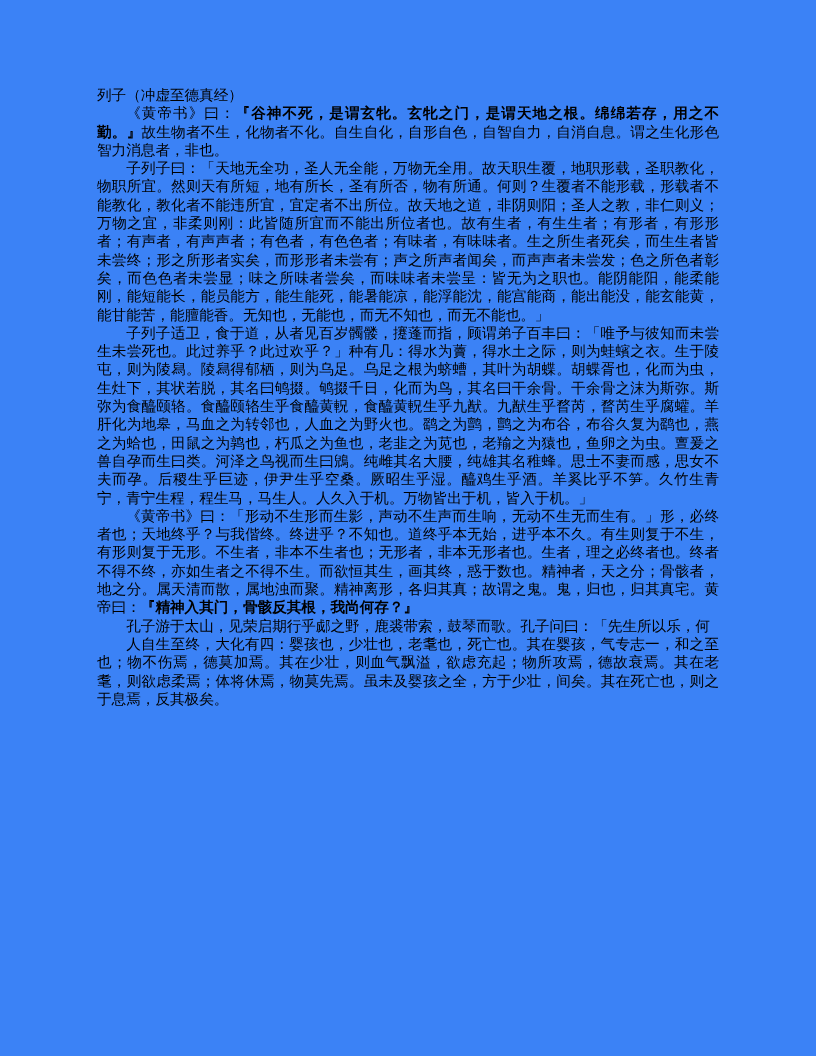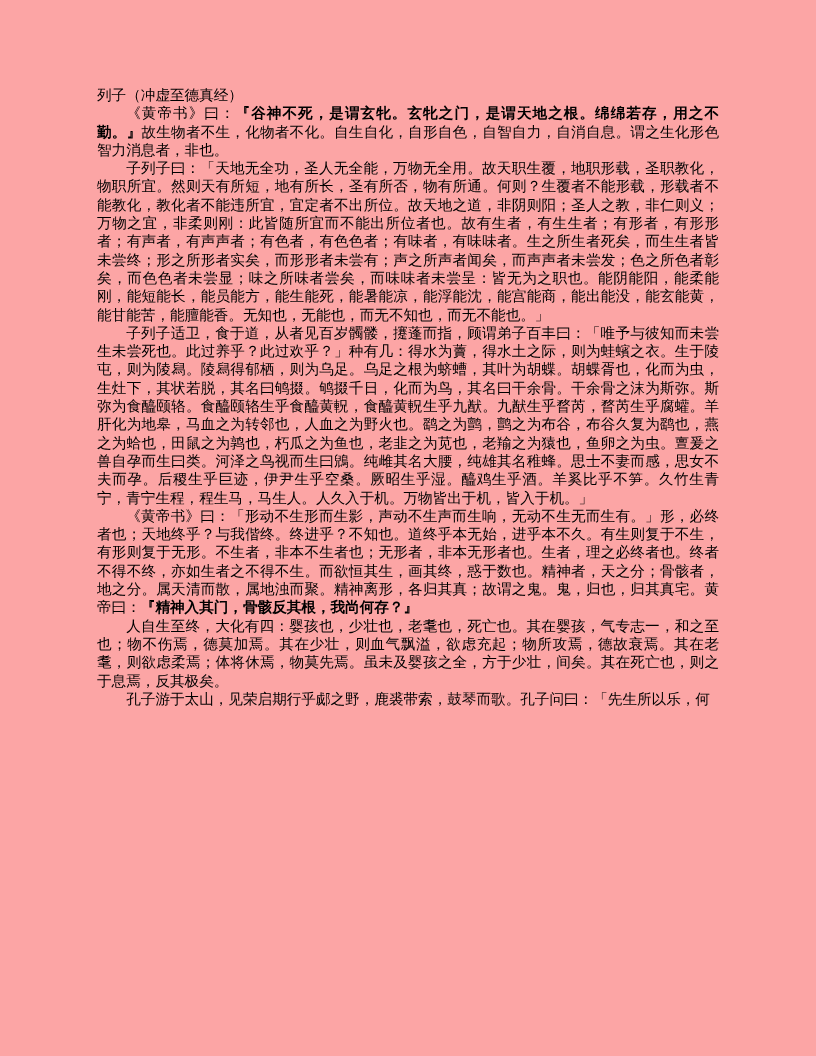--- a/index.html
+++ b/index.html
@@ -4,21 +4,21 @@
 <style>
   html, body {
     margin: 0;
     padding: 0;
     background: #ffffff;
   }
   .page {
     position: relative;
     width: 816px;
     height: 1056px;
-    background: #fca5a5;
+    background: #3b82f6;
     box-sizing: border-box;
     padding: 86px 97px 0 97px;
     overflow: hidden;
     font-family: "Liberation Serif", "DejaVu Serif", serif;
     font-size: 14.6px;
     line-height: 18.3px;
     color: #000000;
   }
   .content p {
     margin: 0;
@@ -38,17 +38,17 @@
 <body>
 
 <div class="page">
   <div class="content">
     <p class="title-line">列子（冲虚至德真经）</p>
     <div>
         <p><span>《黄帝书》曰：</span><span class="bold">『谷神不死，是谓玄牝。玄牝之门，是谓天地之根。绵绵若存，用之不勤。』</span><span>故生物者不生，化物者不化。自生自化，自形自色，自智自力，自消自息。谓之生化形色智力消息者，非也。</span></p>
         <p><span>子列子曰：「天地无全功，圣人无全能，万物无全用。故天职生覆，地职形载，圣职教化，物职所宜。然则天有所短，地有所长，圣有所否，物有所通。何则？生覆者不能形载，形载者不能教化，教化者不能违所宜，宜定者不出所位。故天地之道，非阴则阳；圣人之教，非仁则义；万物之宜，非柔则刚：此皆随所宜而不能出所位者也。故有生者，有生生者；有形者，有形形者；有声者，有声声者；有色者，有色色者；有味者，有味味者。生之所生者死矣，而生生者皆未尝终；形之所形者实矣，而形形者未尝有；声之所声者闻矣，而声声者未尝发；色之所色者彰矣，而色色者未尝显；味之所味者尝矣，而味味者未尝呈：皆无为之职也。能阴能阳，能柔能刚，能短能长，能员能方，能生能死，能暑能凉，能浮能沈，能宫能商，能出能没，能玄能黄，能甘能苦，能膻能香。无知也，无能也，而无不知也，而无不能也。」</span></p>
         <p><span>子列子适卫，食于道，从者见百岁髑髅，攓蓬而指，顾谓弟子百丰曰：「唯予与彼知而未尝生未尝死也。此过养乎？此过欢乎？」种有几：得水为藚，得水土之际，则为蛙蠙之衣。生于陵屯，则为陵舄。陵舄得郁栖，则为乌足。乌足之根为蛴螬，其叶为胡蝶。胡蝶胥也，化而为虫，生灶下，其状若脱，其名曰鸲掇。鸲掇千日，化而为鸟，其名曰干余骨。干余骨之沫为斯弥。斯弥为食醯颐辂。食醯颐辂生乎食醯黄軦，食醯黄軦生乎九猷。九猷生乎瞀芮，瞀芮生乎腐蠸。羊肝化为地皋，马血之为转邻也，人血之为野火也。鹞之为鹯，鹯之为布谷，布谷久复为鹞也，燕之为蛤也，田鼠之为鹑也，朽瓜之为鱼也，老韭之为苋也，老羭之为猿也，鱼卵之为虫。亶爰之兽自孕而生曰类。河泽之鸟视而生曰鶂。纯雌其名大腰，纯雄其名稚蜂。思士不妻而感，思女不夫而孕。后稷生乎巨迹，伊尹生乎空桑。厥昭生乎湿。醯鸡生乎酒。羊奚比乎不笋。久竹生青宁，青宁生程，程生马，马生人。人久入于机。万物皆出于机，皆入于机。」</span></p>
         <p><span>《黄帝书》曰：「形动不生形而生影，声动不生声而生响，无动不生无而生有。」形，必终者也；天地终乎？与我偕终。终进乎？不知也。道终乎本无始，进乎本不久。有生则复于不生，有形则复于无形。不生者，非本不生者也；无形者，非本无形者也。生者，理之必终者也。终者不得不终，亦如生者之不得不生。而欲恒其生，画其终，惑于数也。精神者，天之分；骨骸者，地之分。属天清而散，属地浊而聚。精神离形，各归其真；故谓之鬼。鬼，归也，归其真宅。黄帝曰：</span><span class="bold">『精神入其门，骨骸反其根，我尚何存？』</span></p>
+        <p><span>孔子游于太山，见荣启期行乎郕之野，鹿裘带索，鼓琴而歌。孔子问曰：「先生所以乐，何</span></p>
         <p><span>人自生至终，大化有四：婴孩也，少壮也，老耄也，死亡也。其在婴孩，气专志一，和之至也；物不伤焉，德莫加焉。其在少壮，则血气飘溢，欲虑充起；物所攻焉，德故衰焉。其在老耄，则欲虑柔焉；体将休焉，物莫先焉。虽未及婴孩之全，方于少壮，间矣。其在死亡也，则之于息焉，反其极矣。</span></p>
-        <p><span>孔子游于太山，见荣启期行乎郕之野，鹿裘带索，鼓琴而歌。孔子问曰：「先生所以乐，何</span></p>
       </div>
   </div>
 </div>
 
 </body></html>

